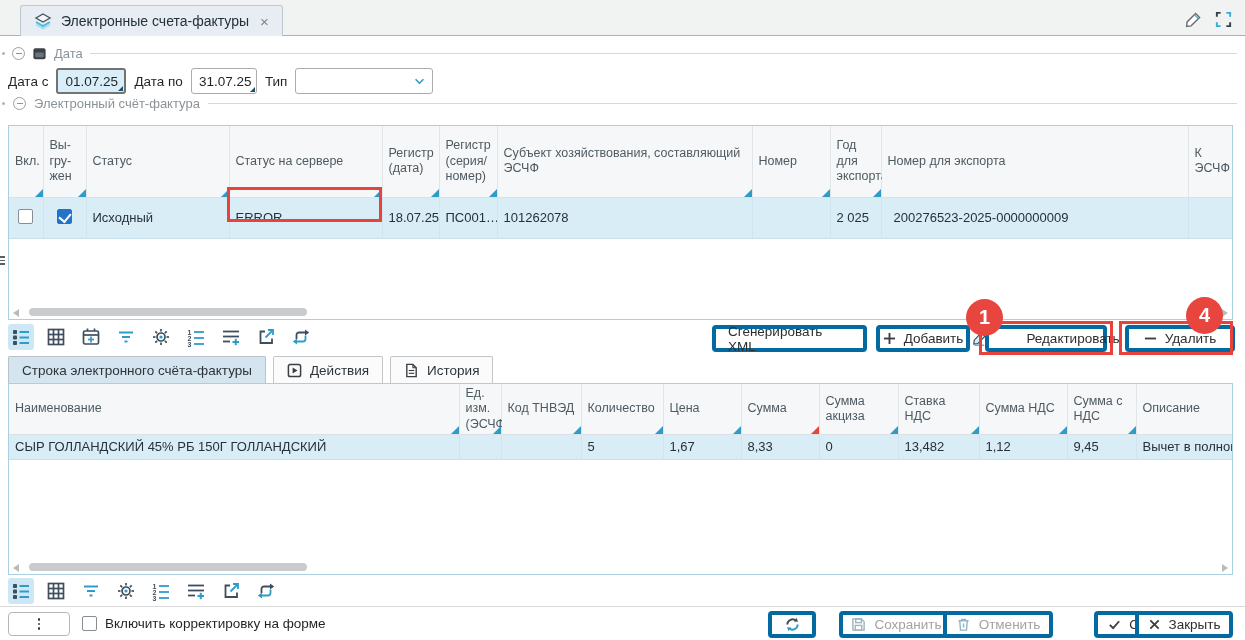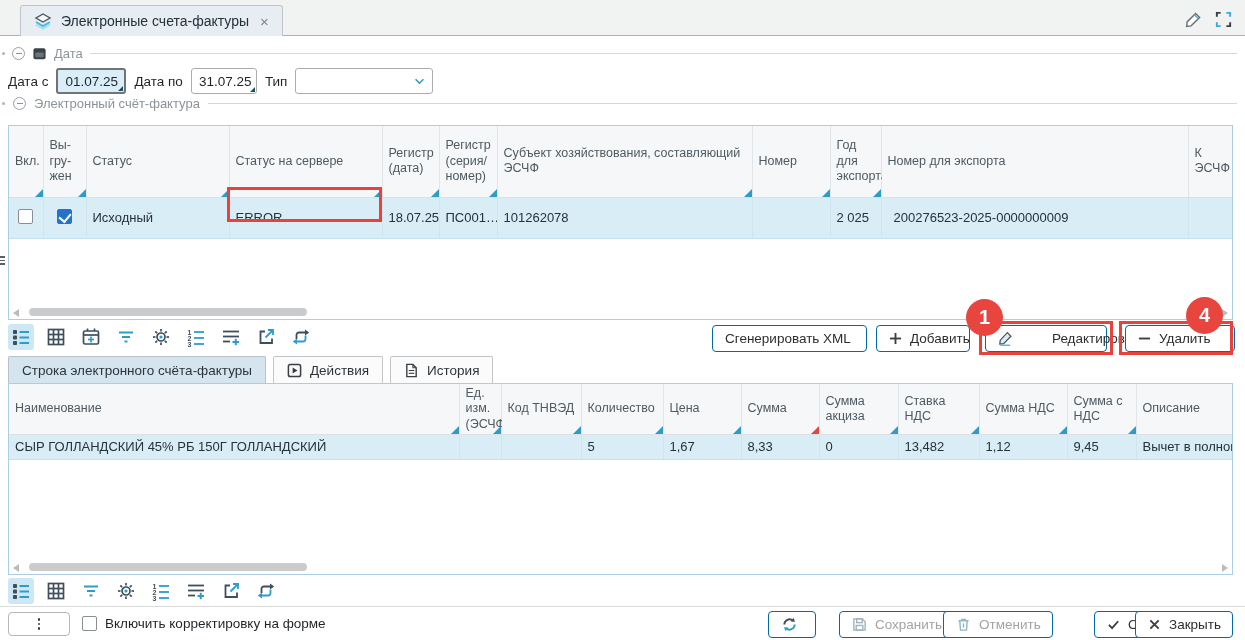--- a/index.html
+++ b/index.html
@@ -70,22 +70,22 @@
   .arr { position:absolute; top:2px; width:0; height:0; border-style:solid; }
   .arr.left { left:4px; border-width:4px 6px 4px 0; border-color:transparent #b9bbbc transparent transparent; }
   .arr.right { right:4px; border-width:4px 0 4px 6px; border-color:transparent transparent transparent #b9bbbc; }
 
   
   .toolbar { position:absolute; left:8px; display:flex; gap:9px; align-items:center; }
   .tool-btn { width:26px; height:26px; display:flex; align-items:center; justify-content:center; border-radius:3px; }
   .tool-btn.selected { background:#cde7f4; }
 
   
-  .btn { position:absolute; height:27px; background:#fff; border:1px solid #0369a1; border-radius:4px;
-    display:flex; align-items:center; justify-content:flex-start; gap:8px; font-size:13.5px; color:#2e2e2e; padding:0 12px; }
+  .btn { position:absolute; height:27px; background:#fff; border:4px solid #0369a1; border-radius:4px;
+    display:flex; align-items:center; justify-content:center; gap:8px; font-size:13.5px; color:#2e2e2e; padding:0 12px; }
   .btn.disabled { color:#a3a3a3; }
   .red-box { position:absolute; border:3px solid #e8423d; z-index:6; }
   .badge { position:absolute; width:37px; height:37px; border-radius:50%; background:#e8453f;
     color:#fff; font-size:20px; font-weight:bold; display:flex; align-items:center; justify-content:center; z-index:7; }
 
   
   .subtabs { position:absolute; left:8px; top:356px; height:27px; display:flex; gap:7px; align-items:flex-end; }
   .subtab { height:27px; display:flex; align-items:center; gap:8px; padding:0 13px;
     border:1px solid #c3c6c8; border-bottom:none; border-radius:2px 2px 0 0; background:#fbfbfb;
     font-size:13.5px; color:#2c343b; }

